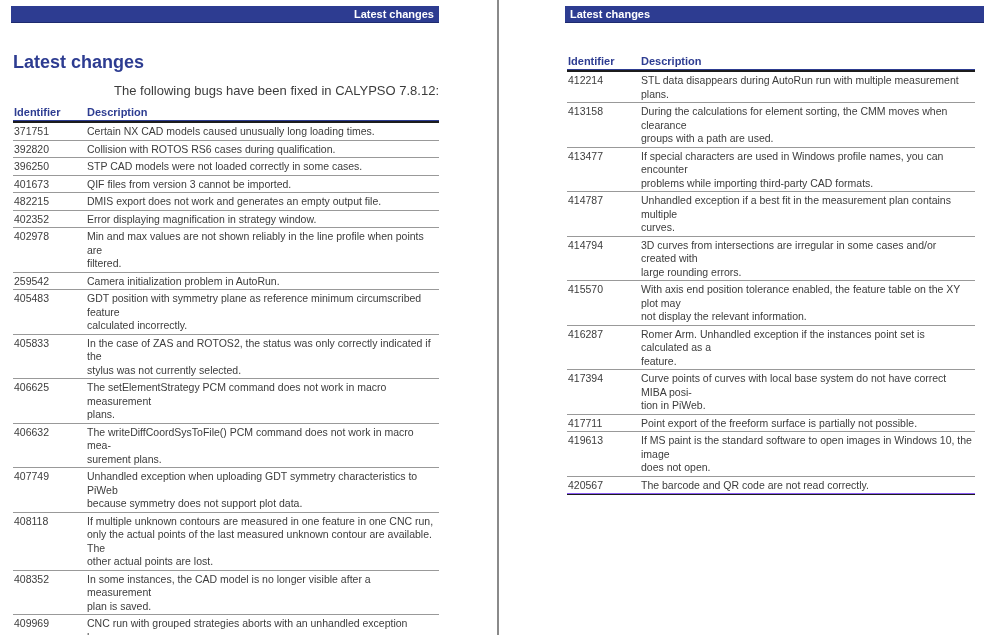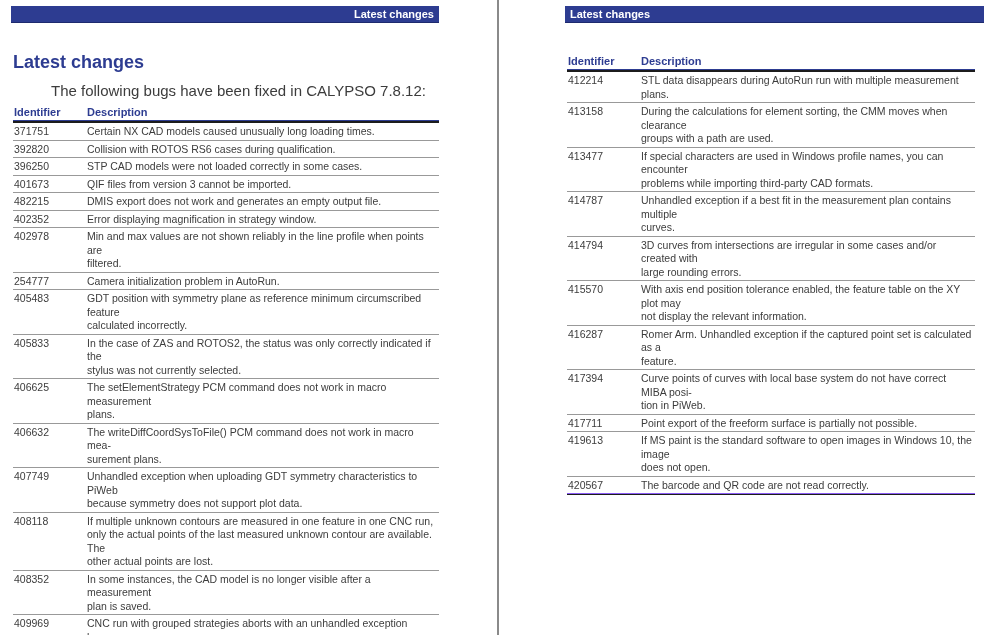--- a/index.html
+++ b/index.html
@@ -42,22 +42,22 @@
     margin-left: 2px;
     font-size: 18px;
     line-height: 21px;
     font-weight: bold;
     color: #2d3c91;
   }
 
   .intro {
     margin-top: 11px;
     padding-left: 40px;
-    text-align: left;
-    font-size: 15px;
+    text-align: right;
+    font-size: 13px;
     line-height: 13px;
     color: #3c3c3c;
   }
 
   .table { margin-top: 9px; margin-left: 2px; }
   .page-right .table { margin-top: 32px; margin-left: 2px; width: 408px; }
 
   .thead {
     display: flex;
     border-bottom: 1px solid #2d3c91;
@@ -138,21 +138,21 @@
     <div class="cell cell-desc">Error displaying magnification in strategy window.</div>
   </div>
 
   <div class="row">
     <div class="cell cell-id">402978</div>
     <div class="cell cell-desc">Min and max values are not shown reliably in the line profile when points are
 filtered.</div>
   </div>
 
   <div class="row">
-    <div class="cell cell-id">254777</div>
+    <div class="cell cell-id">259542</div>
     <div class="cell cell-desc">Camera initialization problem in AutoRun.</div>
   </div>
 
   <div class="row">
     <div class="cell cell-id">405483</div>
     <div class="cell cell-desc">GDT position with symmetry plane as reference minimum circumscribed feature
 calculated incorrectly.</div>
   </div>
 
   <div class="row">
@@ -245,21 +245,21 @@
   </div>
 
   <div class="row">
     <div class="cell cell-id">415570</div>
     <div class="cell cell-desc">With axis end position tolerance enabled, the feature table on the XY plot may
 not display the relevant information.</div>
   </div>
 
   <div class="row">
     <div class="cell cell-id">416287</div>
-    <div class="cell cell-desc">Romer Arm. Unhandled exception if the captured point set is calculated as a
+    <div class="cell cell-desc">Romer Arm. Unhandled exception if the instances point set is calculated as a
 feature.</div>
   </div>
 
   <div class="row">
     <div class="cell cell-id">417394</div>
     <div class="cell cell-desc">Curve points of curves with local base system do not have correct MIBA posi-
 tion in PiWeb.</div>
   </div>
 
   <div class="row">

